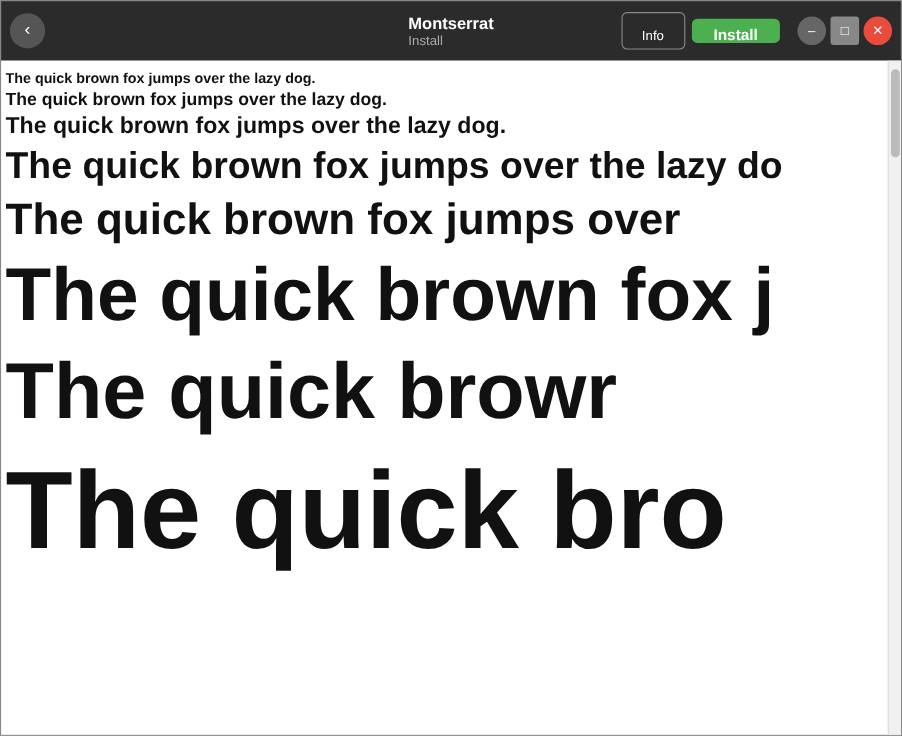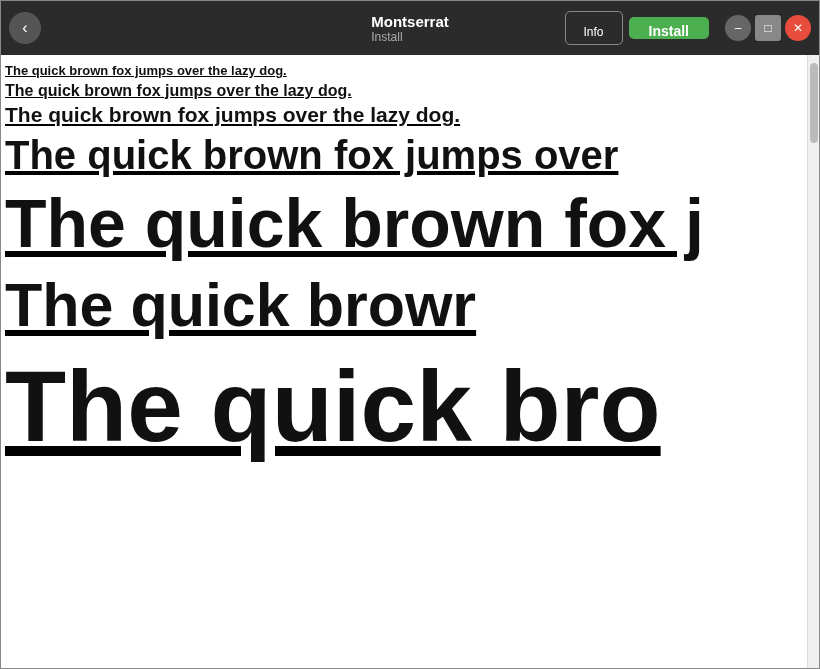--- a/index.html
+++ b/index.html
@@ -129,21 +129,20 @@
       overflow: hidden;
       color: #111;
       line-height: 1.2;
     }
 
     
     .content-wrapper {
       display: flex;
       height: 100%;
       overflow: hidden;
-      text-decoration: underline;
     }
 
     .preview-area {
       flex: 1;
       overflow: hidden;
       padding: 8px 4px;
     }
 
     .scrollbar {
       width: 12px;
@@ -188,23 +187,24 @@
         <button class="win-btn win-btn-close">✕</button>
       </div>
     </div>
   </div>
 
   <div class="content-wrapper">
     <div class="preview-area">
       <span class="preview-line" style="font-size:13px; font-weight:600; margin-bottom:2px; display:block;">The quick brown fox jumps over the lazy dog.</span>
       <span class="preview-line" style="font-size:16px; font-weight:600; margin-bottom:2px; display:block;">The quick brown fox jumps over the lazy dog.</span>
       <span class="preview-line" style="font-size:21px; font-weight:600; margin-bottom:4px; display:block;">The quick brown fox jumps over the lazy dog.</span>
+      <span class="preview-line" style="font-size:34px; font-weight:700; margin-bottom:4px; display:block;">The quick brown fox jumps over the lazy do</span>
       <span class="preview-line" style="font-size:40px; font-weight:700; margin-bottom:4px; display:block;">The quick brown fox jumps over</span>
       <span class="preview-line" style="font-size:68px; font-weight:800; margin-bottom:4px; display:block;">The quick brown fox j</span>
-      <span class="preview-line" style="font-size:61px; font-weight:800; margin-bottom:4px; display:block;">The quick browr</span>
+      <span class="preview-line" style="font-size:72px; font-weight:800; margin-bottom:4px; display:block;">The quick browr</span>
       <span class="preview-line" style="font-size:100px; font-weight:800; margin-bottom:20px; display:block;">The quick bro</span>
     </div>
 
     <div class="scrollbar">
       <div class="scrollbar-thumb"></div>
     </div>
   </div>
 
 </div>
 

